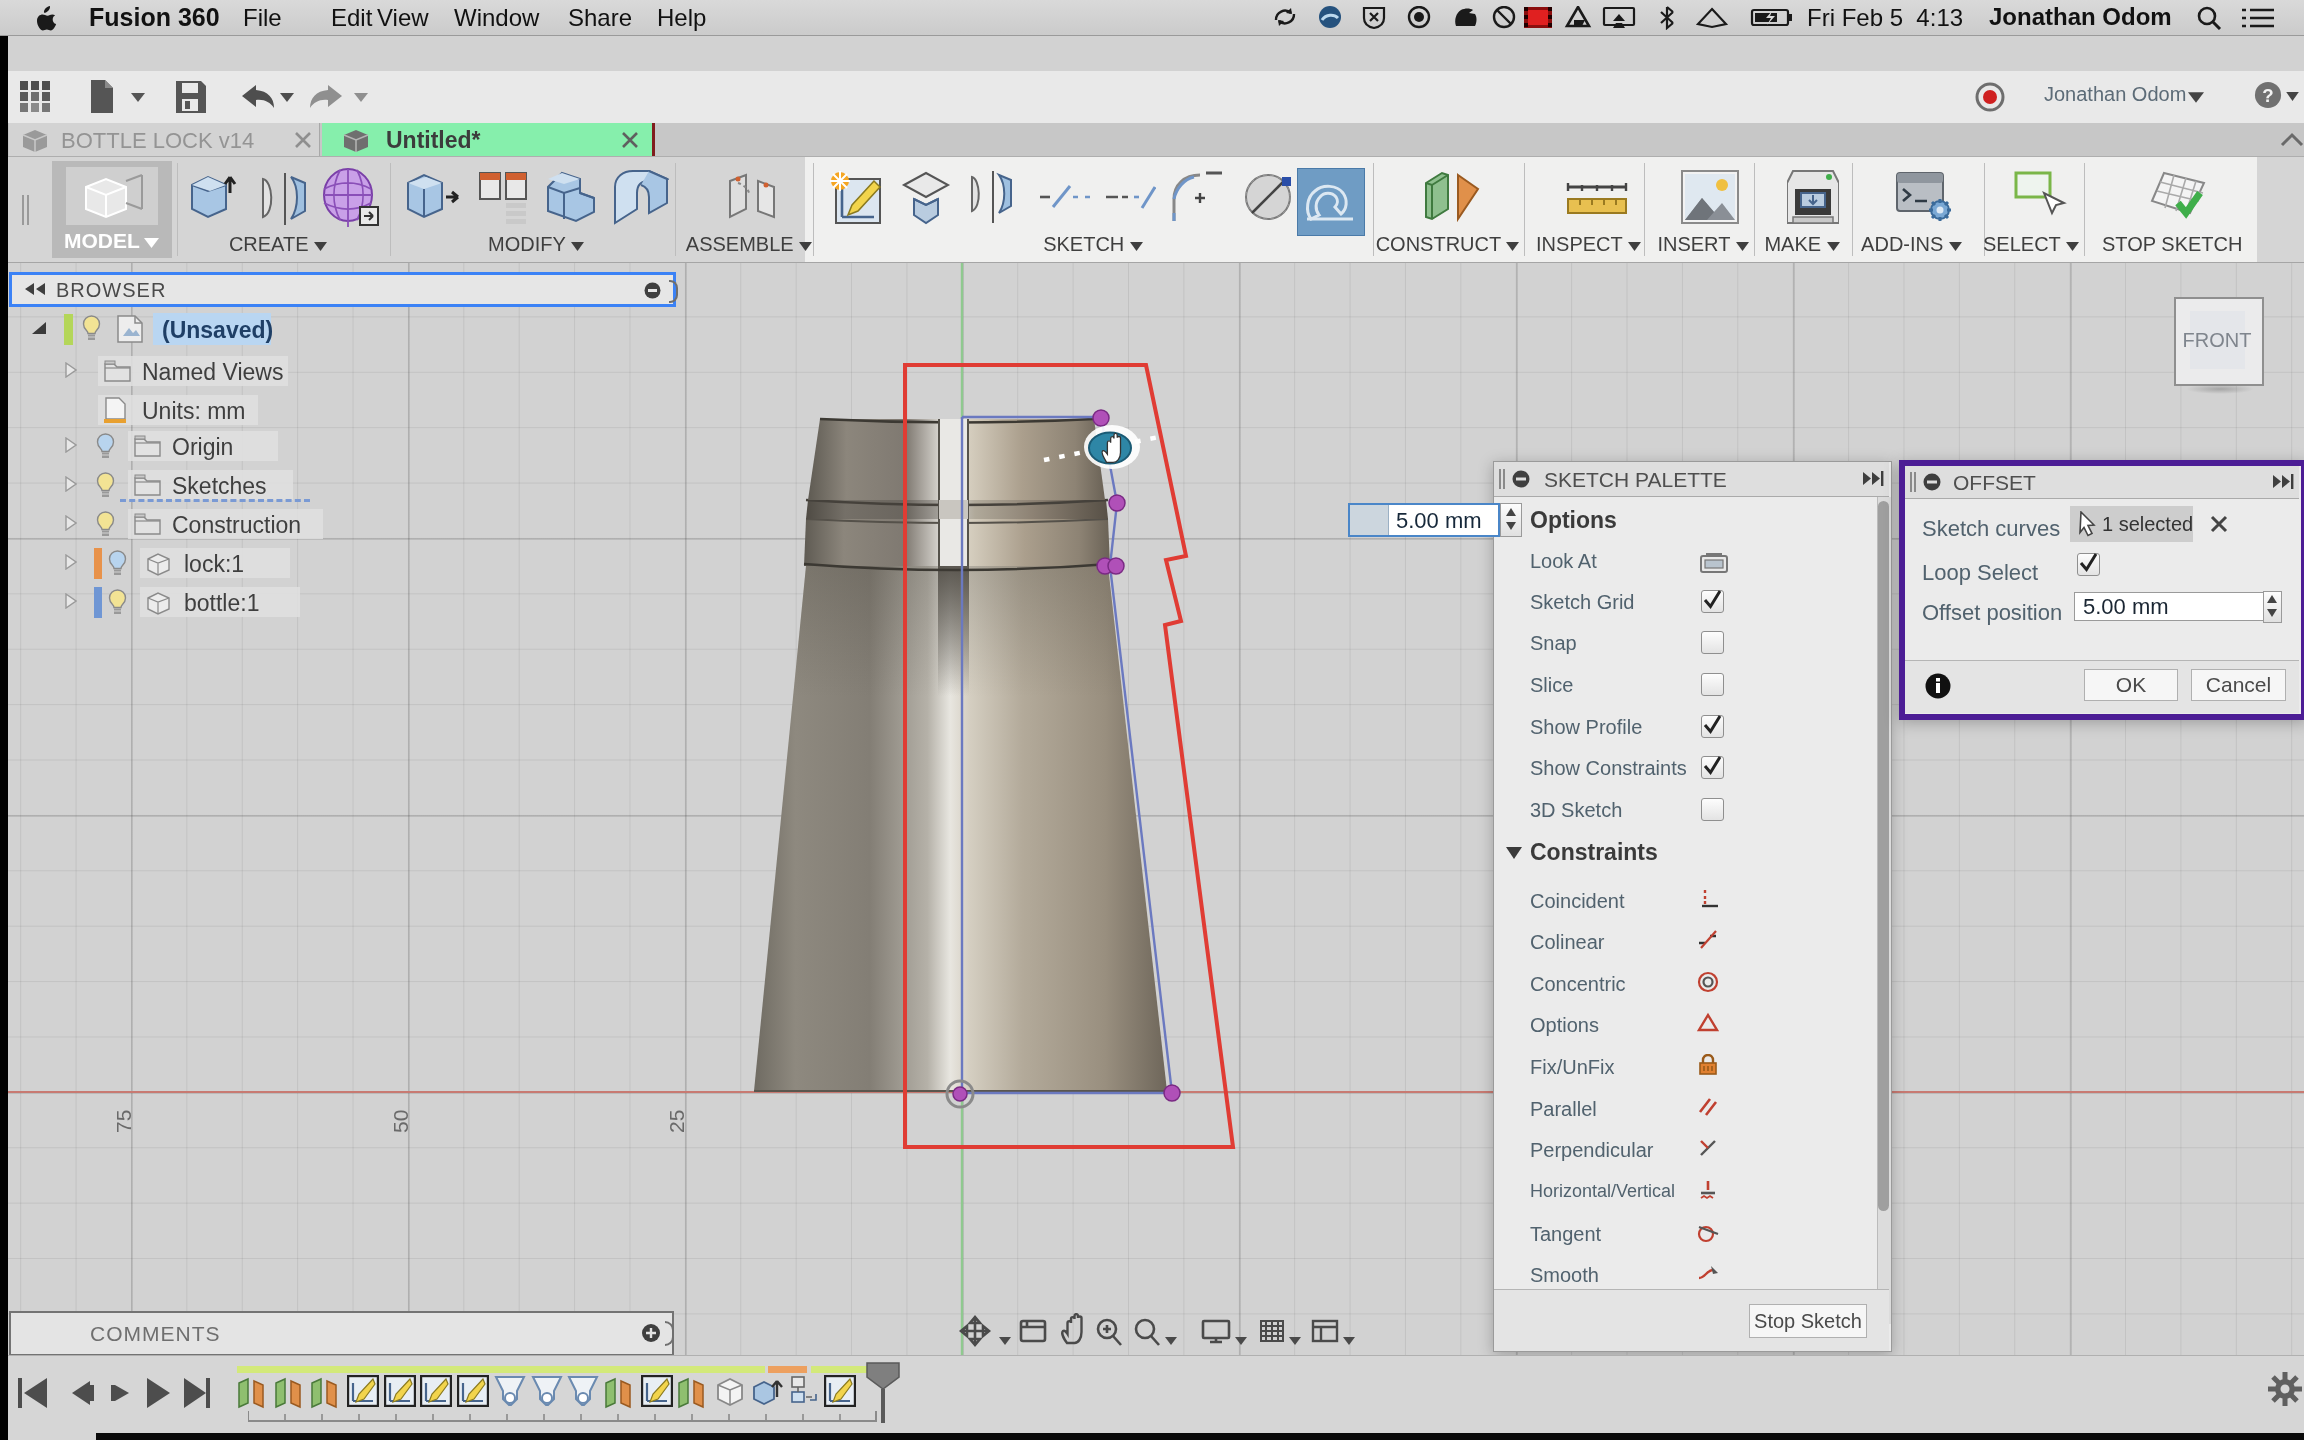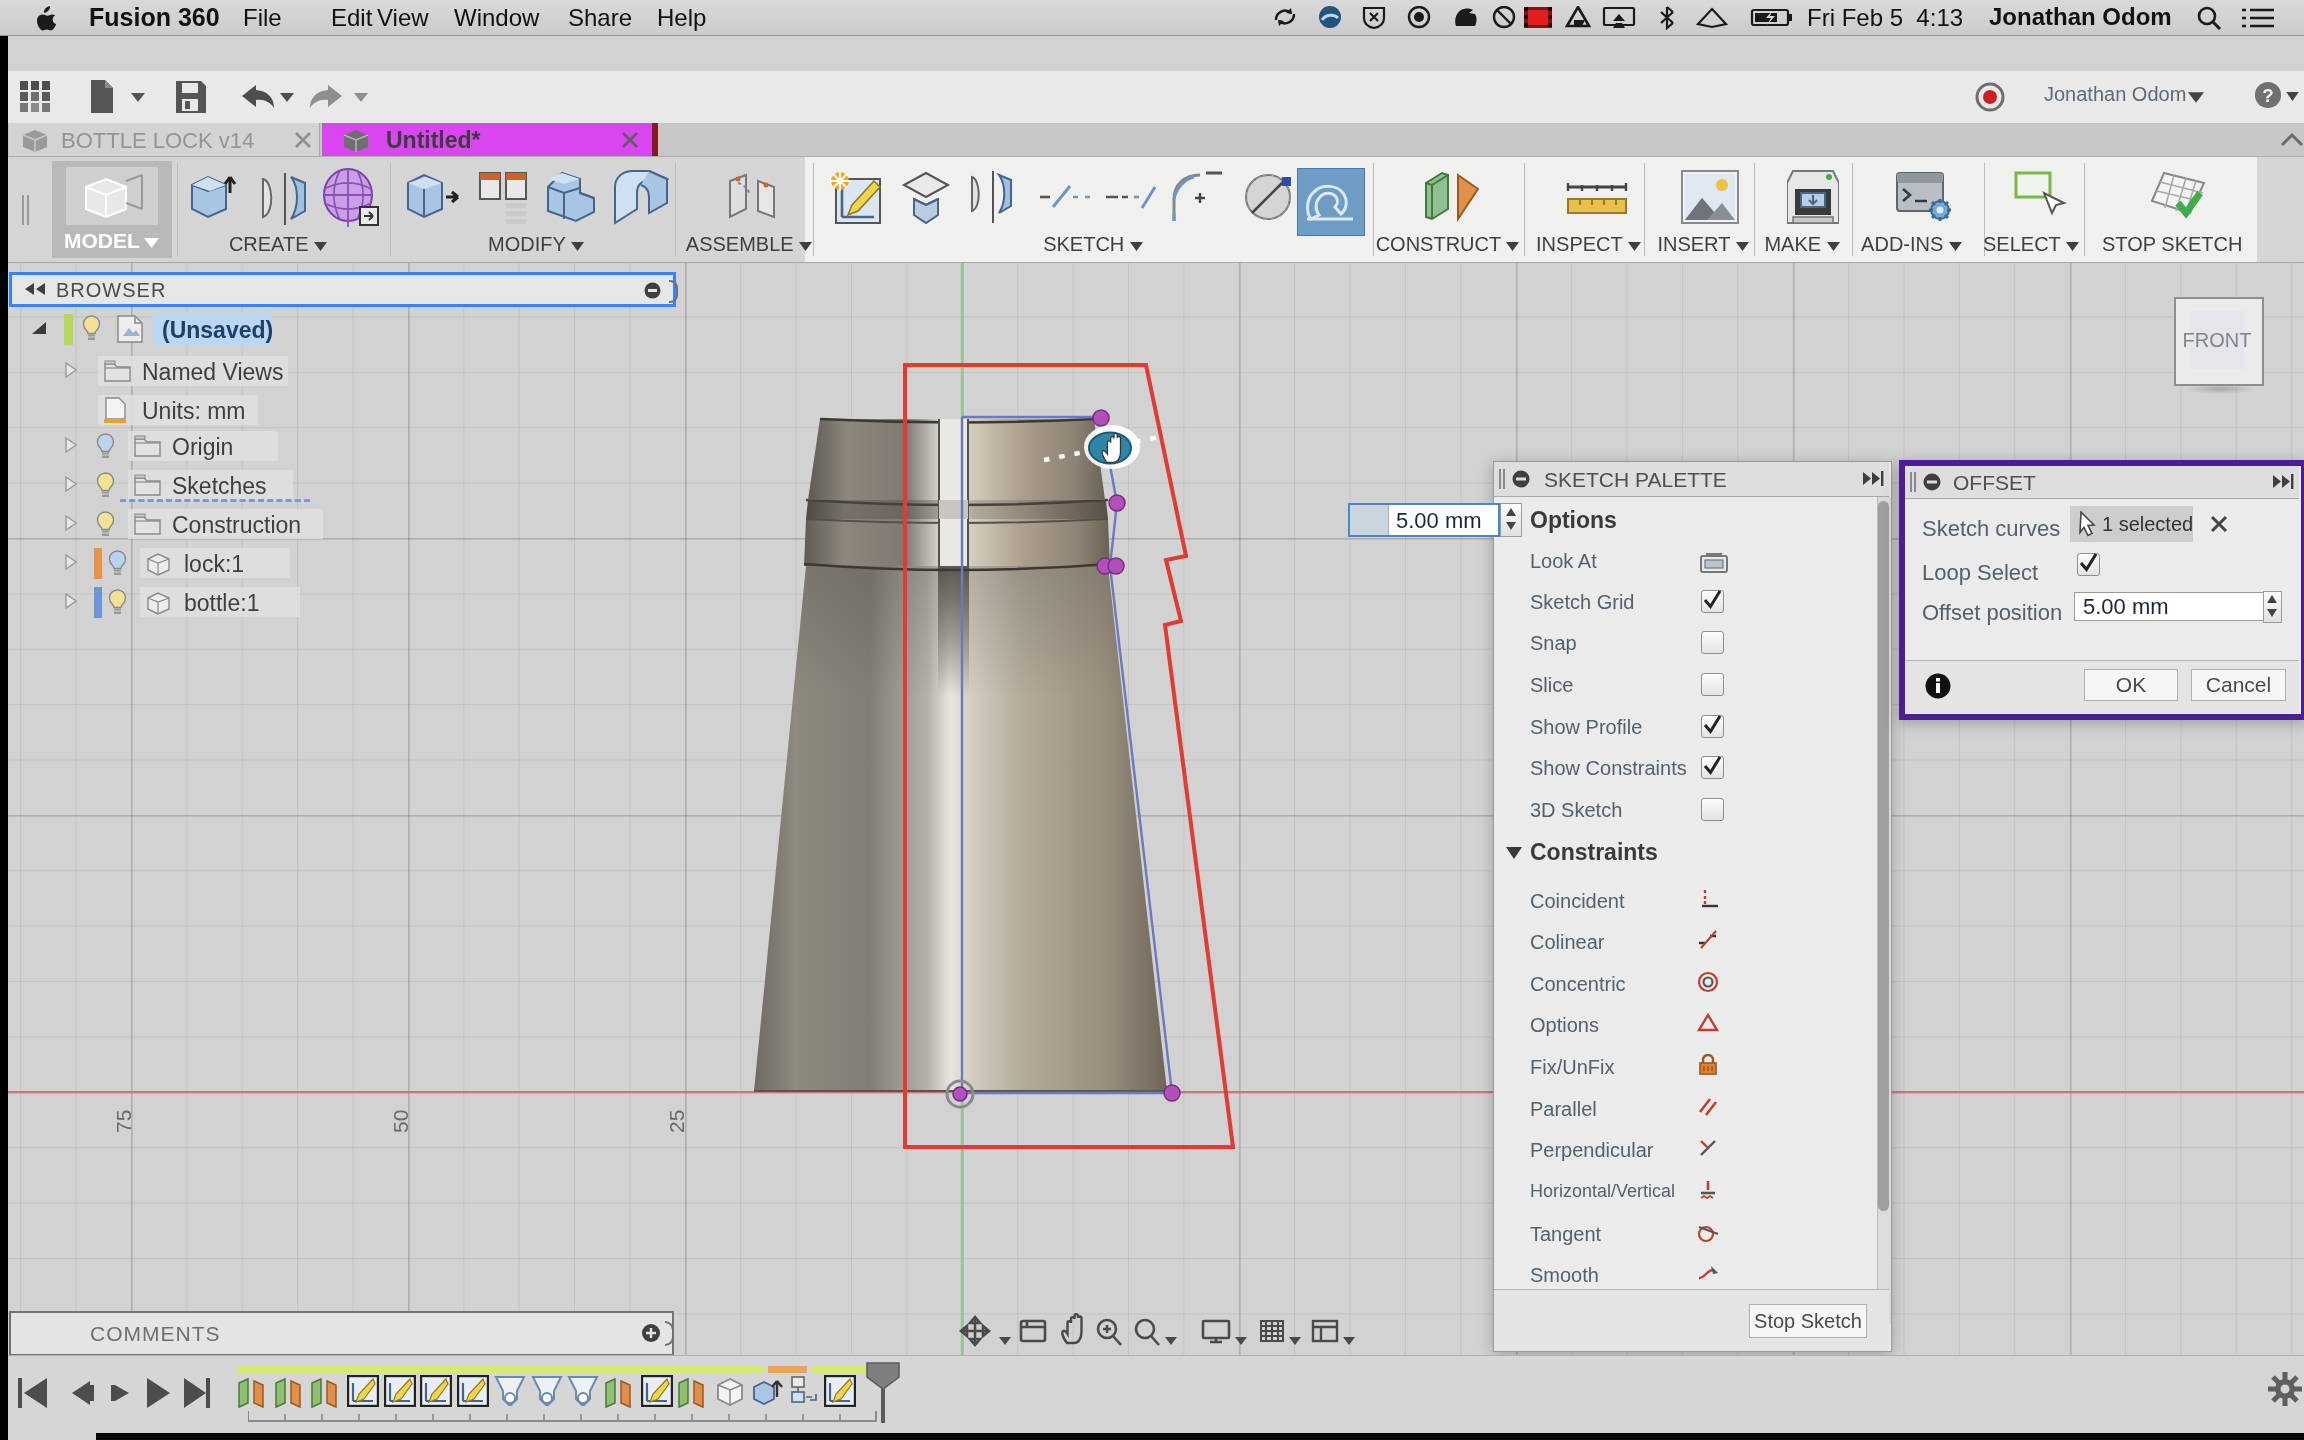--- a/index.html
+++ b/index.html
@@ -144,21 +144,21 @@
   <div class="ab" style="left:1px;top:0;width:310px;height:33px;background:#d3d3d3;border-right:1px solid #a8a8a8;">
     <svg class="ab" style="left:12px;top:4px" width="28" height="26" viewBox="0 0 28 26">
         <path d="M2 8l12-5 12 5v12l-12 5L2 20z" fill="#9a9a9a"></path>
         <path d="M2 8l12 5 12-5M14 13v12" stroke="#c9c9c9" stroke-width="1.5" fill="none"></path>
       </svg>
     <span class="ab" style="left:52px;top:5px;font-size:22px;color:#949494;">BOTTLE LOCK v14</span>
     <svg class="ab" style="left:286px;top:9px" width="16" height="16" viewBox="0 0 16 16">
         <path d="M1 1l14 14M15 1L1 15" stroke="#8f8f8f" stroke-width="2.6"></path>
       </svg>
   </div>
-  <div class="ab" style="left:314px;top:0;width:330px;height:33px;background:#d946ef;border-right:6px solid #7f1d1d;">
+  <div class="ab" style="left:314px;top:0;width:330px;height:33px;background:#86efac;border-right:3px solid #7f1d1d;">
     <svg class="ab" style="left:20px;top:4px" width="28" height="26" viewBox="0 0 28 26">
         <path d="M2 8l12-5 12 5v12l-12 5L2 20z" fill="#6f6f6f"></path>
         <path d="M2 8l12 5 12-5M14 13v12" stroke="#b5b5b5" stroke-width="1.5" fill="none"></path>
       </svg>
     <span class="ab" style="left:64px;top:4px;font-size:23px;font-weight:bold;color:#3c3c3c;">Untitled*</span>
     <svg class="ab" style="left:300px;top:9px" width="16" height="16" viewBox="0 0 16 16">
         <path d="M1 1l14 14M15 1L1 15" stroke="#5f5f5f" stroke-width="2.6"></path>
       </svg>
   </div>
   <svg class="ab" style="left:2272px;top:8px" width="24" height="16" viewBox="0 0 24 16">

